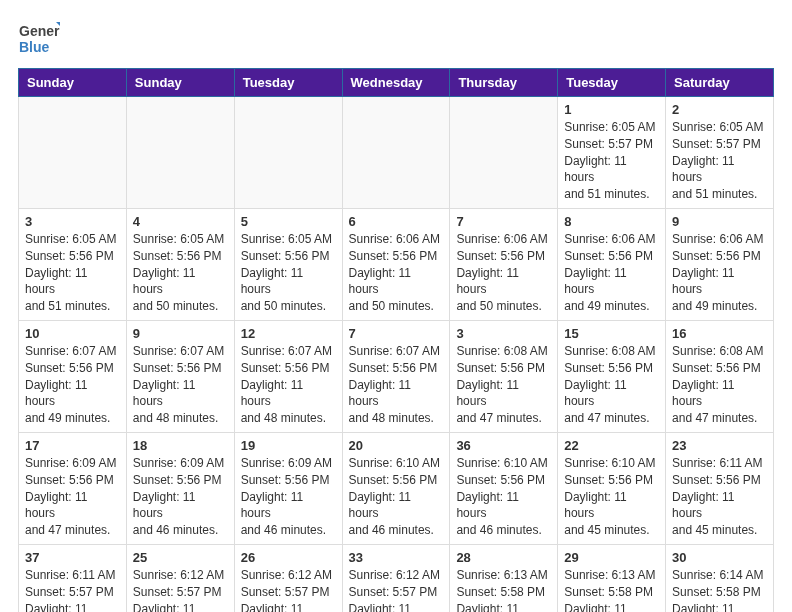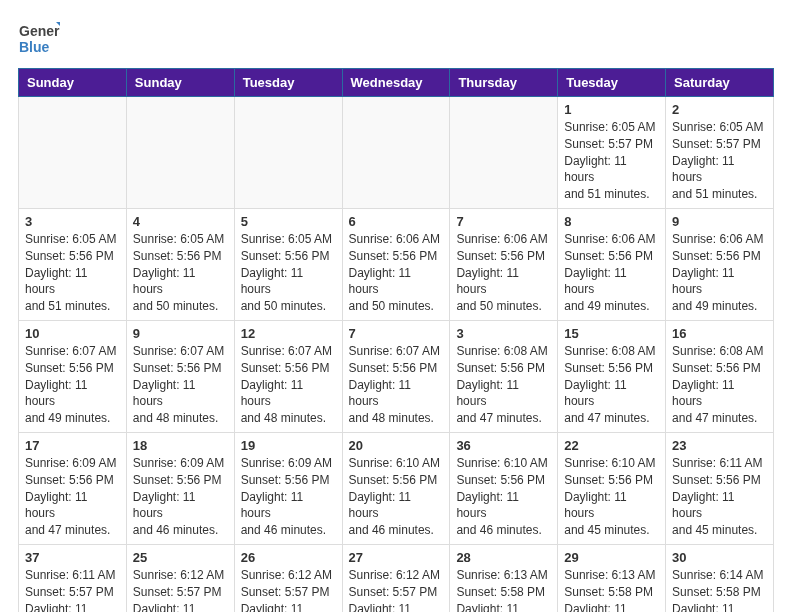--- a/index.html
+++ b/index.html
@@ -305,21 +305,21 @@
 and 45 minutes.</div>
             </td>
             <td>
               <div class="day-num">26</div>
               <div class="day-info" style="white-space: pre-line;">Sunrise: 6:12 AM
 Sunset: 5:57 PM
 Daylight: 11 hours
 and 45 minutes.</div>
             </td>
             <td>
-              <div class="day-num">27</div>
+              <div class="day-num">33</div>
               <div class="day-info" style="white-space: pre-line;">Sunrise: 6:12 AM
 Sunset: 5:57 PM
 Daylight: 11 hours
 and 44 minutes.</div>
             </td>
             <td>
               <div class="day-num">28</div>
               <div class="day-info" style="white-space: pre-line;">Sunrise: 6:13 AM
 Sunset: 5:58 PM
 Daylight: 11 hours

